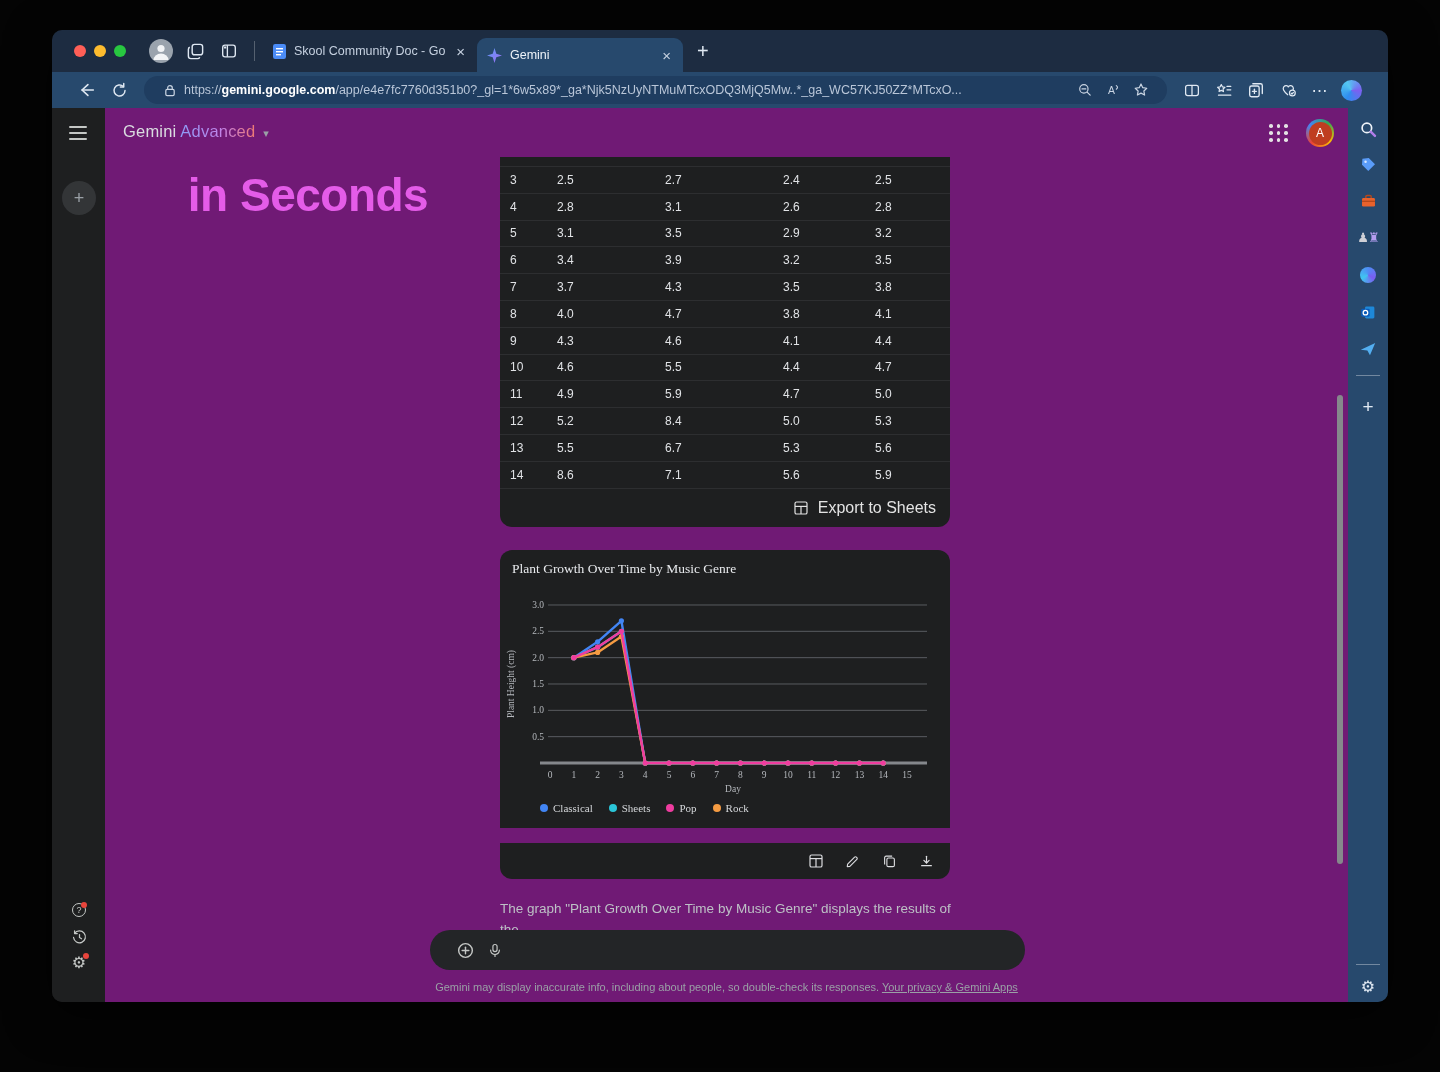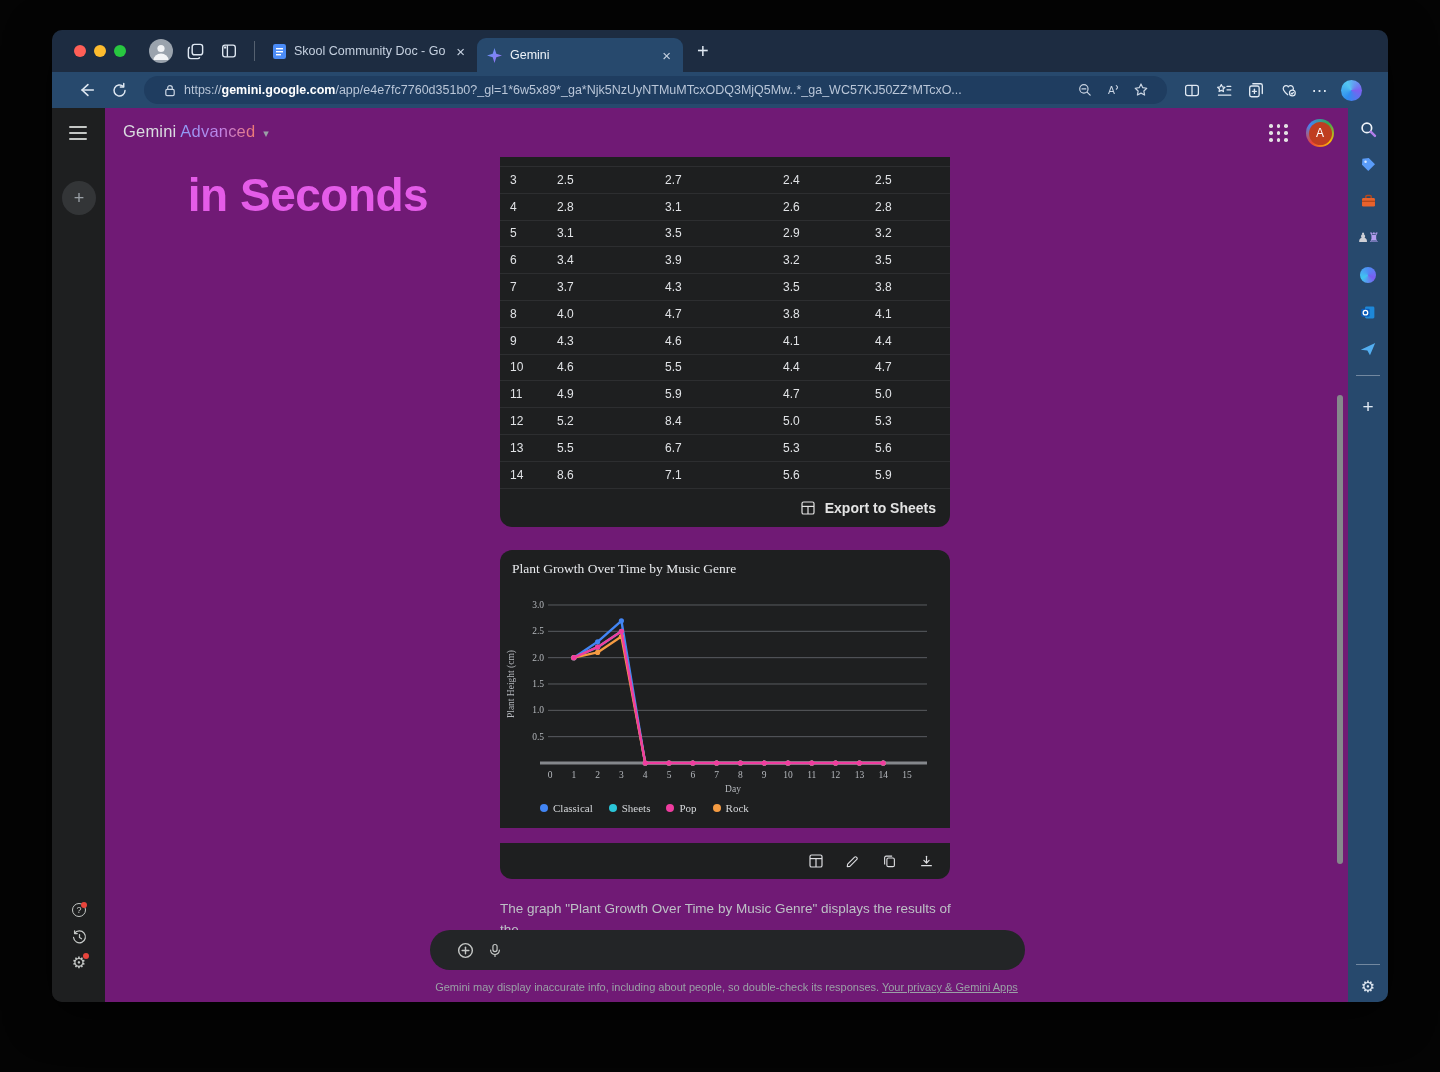--- a/index.html
+++ b/index.html
@@ -61,21 +61,21 @@
   .appsgrid { display:grid; grid-template-columns:repeat(3,4px); grid-gap:3.5px; }
   .appsgrid i { width:3.5px; height:3.5px; border-radius:50%; background:#e3e3e3; }
   .avatar-ring { width:28px; height:28px; border-radius:50%; padding:2.5px;
                  background:conic-gradient(from -50deg,#4285f4,#34a853,#fbbc05,#ea4335,#4285f4); }
   .avatar { width:23px; height:23px; border-radius:50%; background:#bf3d20; color:#fff; font-size:12px; display:flex; align-items:center; justify-content:center; }
 
   
   .tcard { position:absolute; left:395px; top:49px; width:450px; background:#1e1f20; border-radius:0 0 12px 12px; }
   .t-sliver { height:10px; border-bottom:1px solid #2d2e30; }
   .t-row { display:grid; grid-template-columns:47px 108px 118px 92px auto; align-items:center; height:26.8px; padding-left:10px; border-bottom:1px solid #2d2e30; font-size:12px; color:#e1e3e6; }
-  .t-footer { height:38px; display:flex; align-items:center; justify-content:flex-end; gap:9px; padding-right:14px; color:#e3e3e3; font-size:14px; font-weight:700; }
+  .t-footer { height:38px; display:flex; align-items:center; justify-content:flex-end; gap:9px; padding-right:14px; color:#e3e3e3; font-size:16px; font-weight:400; }
 
   
   .ccard { position:absolute; left:395px; top:442px; width:450px; height:278px; background:#1e1f20; border-radius:12px 12px 0 0; }
   .ctitle { position:absolute; left:12px; top:11px; font-family:"Liberation Serif", serif; font-size:13.5px; color:#e8eaed; }
   #chart-svg { position:absolute; left:0; top:36px; width:450px; height:214px; }
   .ctick { font-family:"Liberation Serif", serif; font-size:9.5px; fill:#b5b8bd; }
   .clegend { position:absolute; left:40px; top:252px; display:flex; gap:16px; align-items:center; }
   .lg-item { display:flex; align-items:center; gap:5px; font-family:"Liberation Serif", serif; font-size:11px; color:#d5d7da; }
   .lg-dot { width:8px; height:8px; border-radius:50%; display:inline-block; }
 

